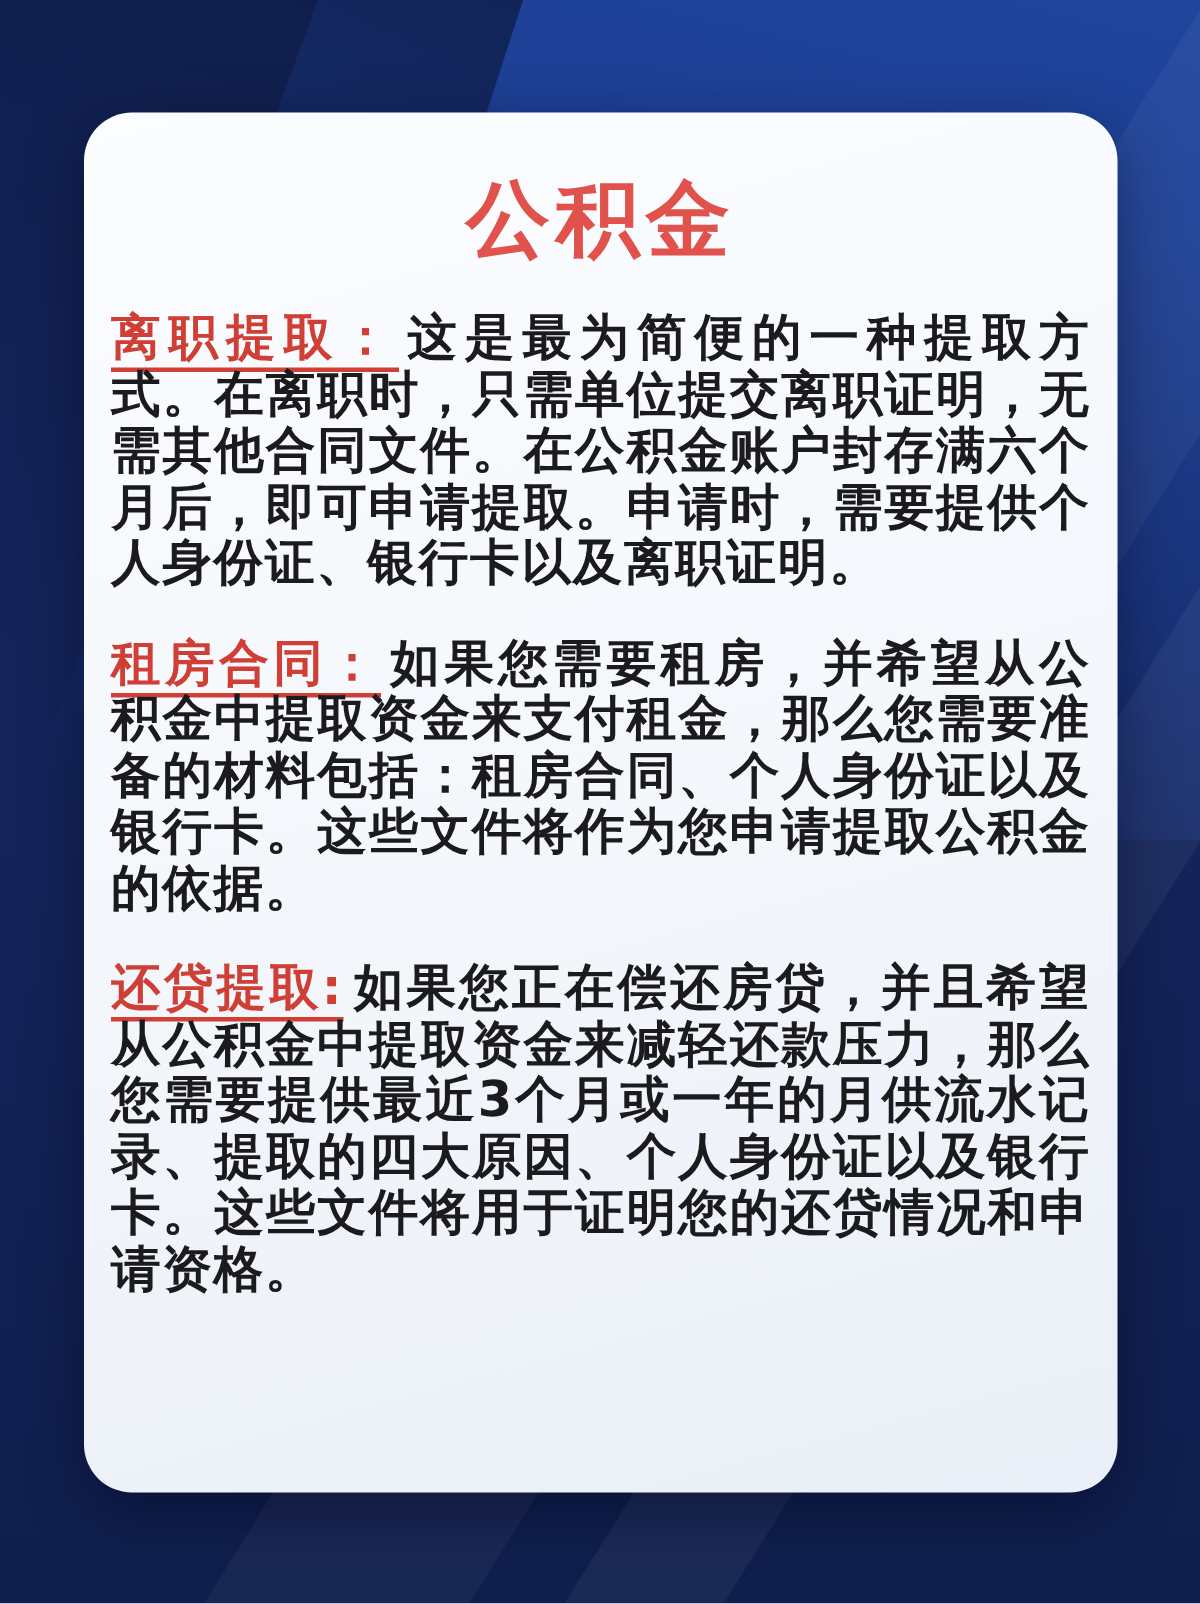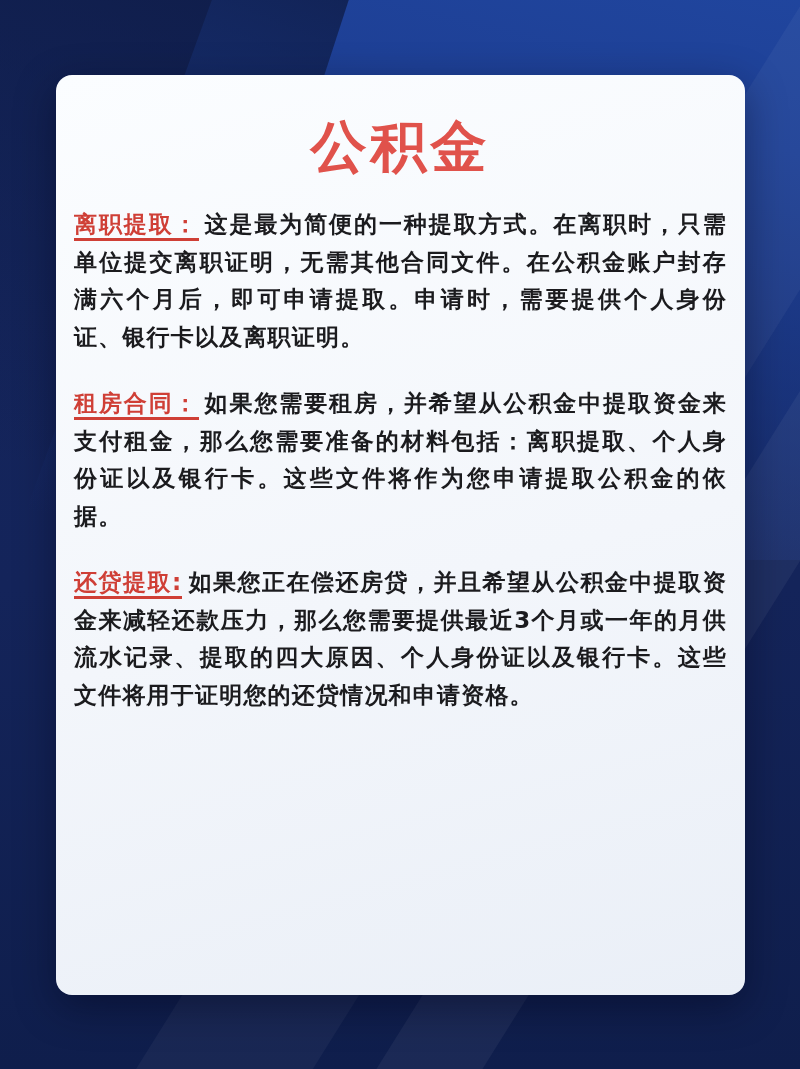--- a/index.html
+++ b/index.html
@@ -28,35 +28,35 @@
   .bg-streak-1 {
     position: absolute; left: 430px; top: -80px; width: 150px; height: 1400px;
     transform: rotate(32deg); background: rgba(255,255,255,0.045);
   }
   .bg-streak-2 {
     position: absolute; left: 640px; top: -40px; width: 90px; height: 1400px;
     transform: rotate(32deg); background: rgba(255,255,255,0.05);
   }
   .card {
     position: absolute; left: 56px; top: 75px; width: 689px; height: 920px;
-    border-radius: 16px;
+    border-radius: 32px;
     background: linear-gradient(165deg, #fbfdff 0%, #f3f6fb 55%, #eaeff7 100%);
     box-shadow: 0 12px 40px rgba(0, 0, 20, 0.40);
     box-sizing: border-box;
     padding: 38px 18px 16px 18px;
     overflow: hidden;
   }
   .title {
     text-align: center; font-weight: 700; color: #e0524b;
     font-size: 56px; line-height: 67px; letter-spacing: 4px;
     margin: 0 0 26px 0;
   }
   .section {
     margin: 0 0 29px 0;
-    font-size: 23px; line-height: 37.5px; letter-spacing: 1.2px;
+    font-size: 33px; line-height: 37.5px; letter-spacing: 1.2px;
     color: #1b1b1e; font-weight: 600;
     text-align: justify;
   }
   .sec-head {
     color: #cf3f36; font-weight: 700;
     border-bottom: 3px solid #cf3f36; padding-bottom: 1px;
     margin-right: 6px;
   }
 </style>
 </head>
@@ -71,21 +71,21 @@
   <div class="card">
     <h1 class="title">
       <span>公积金</span><br>
     </h1>
 
     <p class="section">
       <span class="sec-head">离职提取：</span><span>这是最为简便的一种提取方式。在离职时，只需单位提交离职证明，无需其他合同文件。在公积金账户封存满六个月后，即可申请提取。申请时，需要提供个人身份证、银行卡以及离职证明。</span>
     </p>
 
     <p class="section">
-      <span class="sec-head">租房合同：</span><span>如果您需要租房，并希望从公积金中提取资金来支付租金，那么您需要准备的材料包括：离职提取、个人身份证以及银行卡。这些文件将作为您申请提取公积金的依据。</span>
+      <span class="sec-head">租房合同：</span><span>如果您需要租房，并希望从公积金中提取资金来支付租金，那么您需要准备的材料包括：租房合同、个人身份证以及银行卡。这些文件将作为您申请提取公积金的依据。</span>
     </p>
 
 
     <p class="section">
       <span class="sec-head">还贷提取:</span><span>如果您正在偿还房贷，并且希望从公积金中提取资金来减轻还款压力，那么您需要提供最近3个月或一年的月供流水记录、提取的四大原因、个人身份证以及银行卡。这些文件将用于证明您的还贷情况和申请资格。</span>
     </p>
   </div>
 </div>
 
 </body></html>

